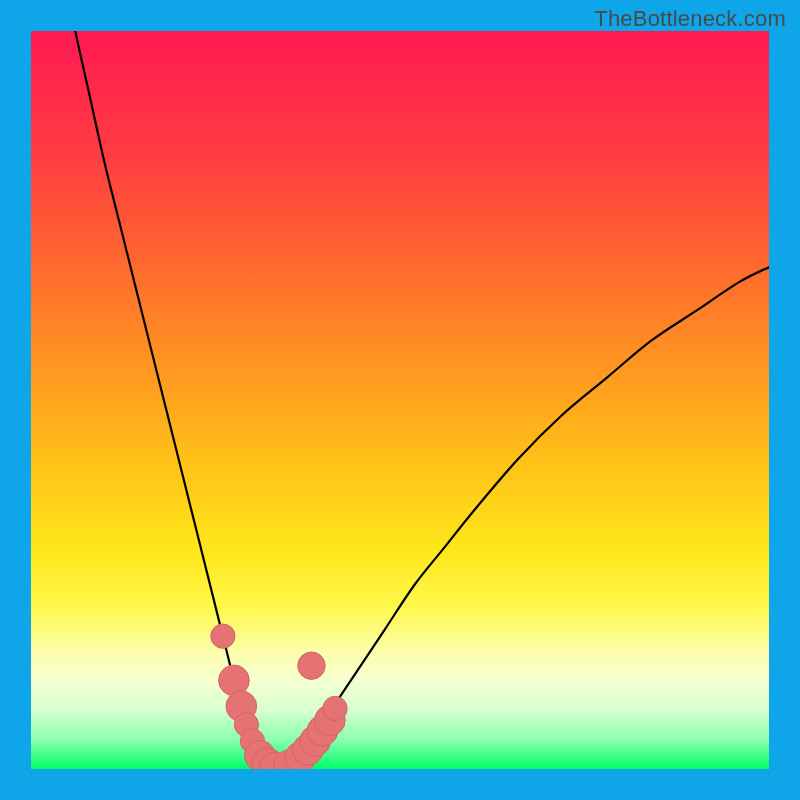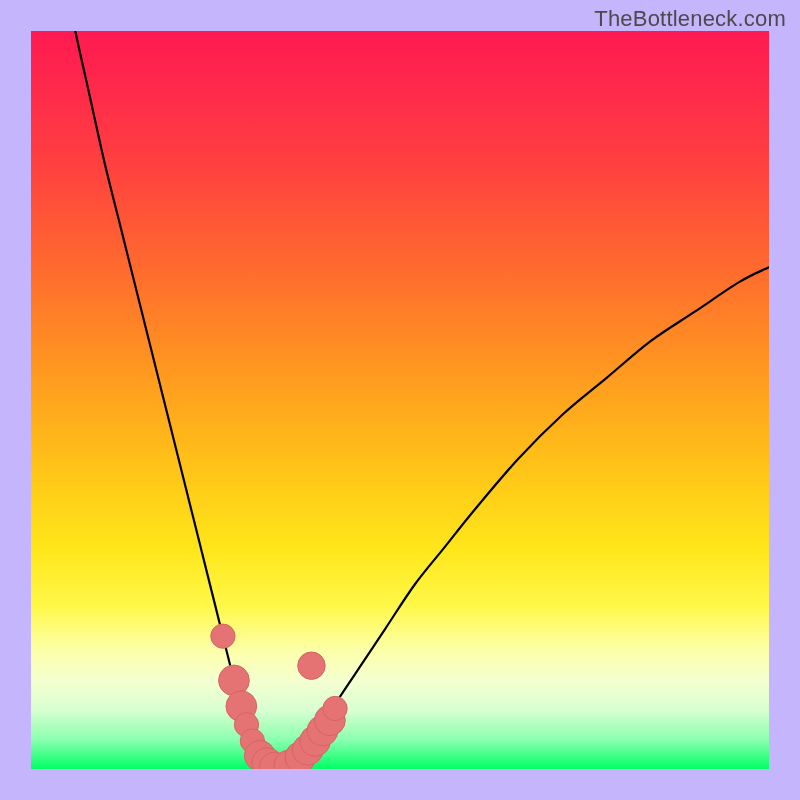--- a/index.html
+++ b/index.html
@@ -10,21 +10,21 @@
     background: #000;
     overflow: hidden;
     font-family: Arial, Helvetica, sans-serif;
   }
   .frame {
     position: absolute;
     left: 0;
     top: 0;
     width: 800px;
     height: 800px;
-    background: #c4b5fd;
+    background: #0ea5e9;
   }
   .plot {
     position: absolute;
     left: 31px;
     top: 31px;
     width: 738px;
     height: 738px;
     
     background: linear-gradient(to bottom,
       #ff1a52 0%,

